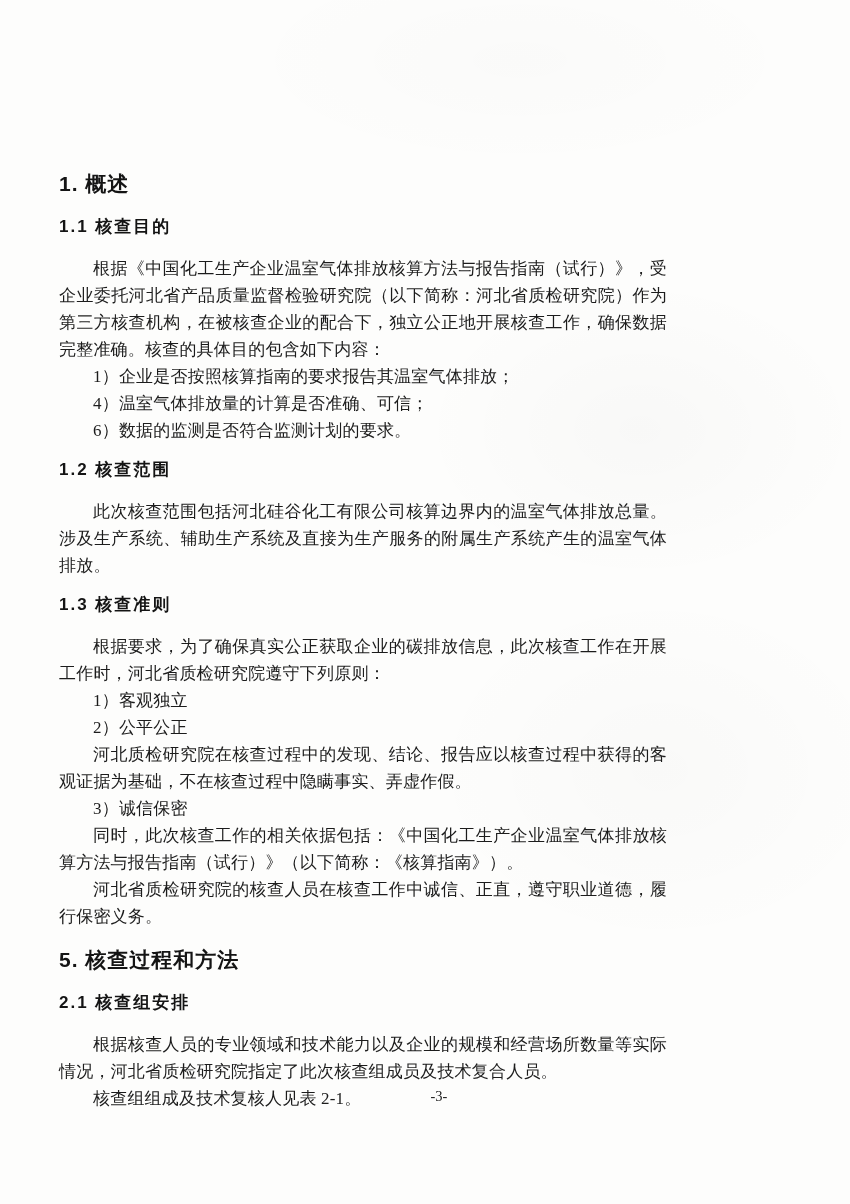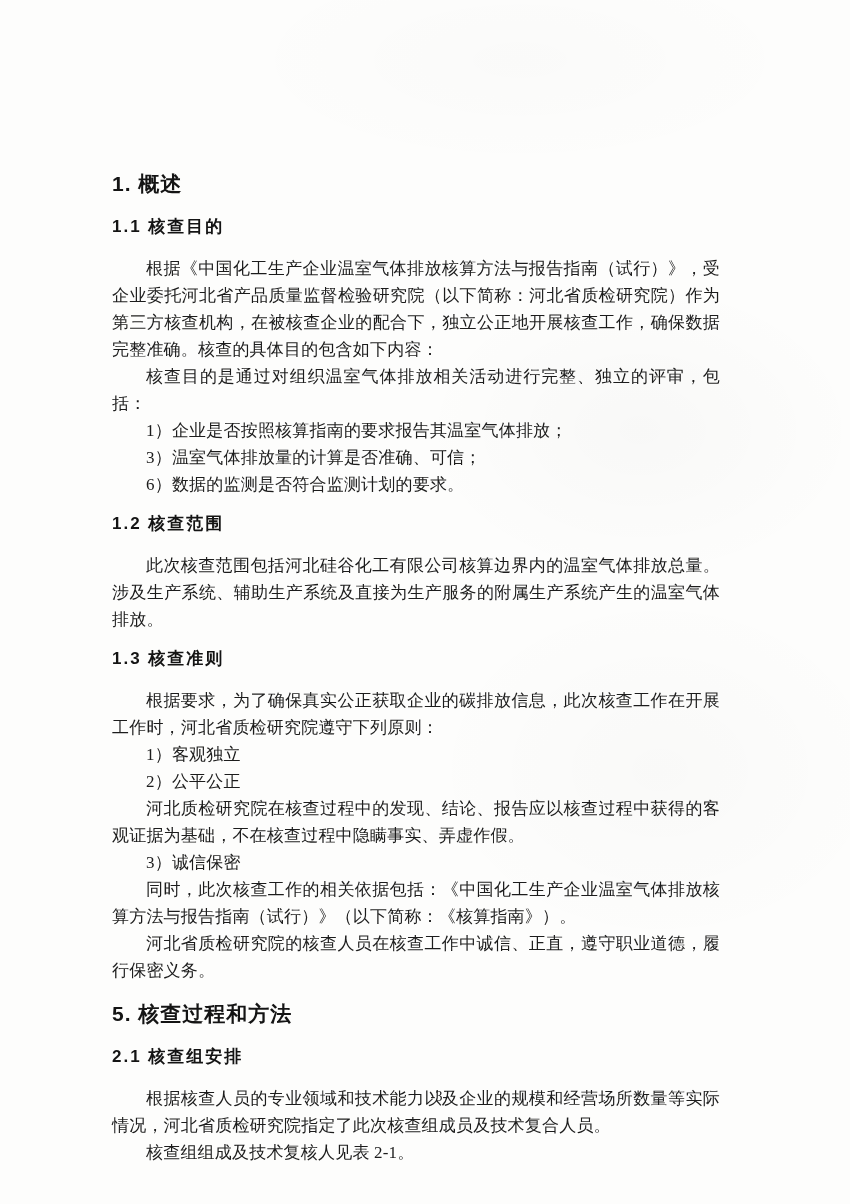--- a/index.html
+++ b/index.html
@@ -5,21 +5,21 @@
   html, body {
     margin: 0;
     padding: 0;
     background: #ffffff;
   }
   .page {
     position: relative;
     width: 850px;
     height: 1204px;
     box-sizing: border-box;
-    padding: 170px 107px 0 112px;
+    padding: 170px 107px 0 59px;
     background:
       radial-gradient(ellipse 320px 220px at 640px 430px, rgba(0,0,0,0.018), transparent 70%),
       radial-gradient(ellipse 340px 260px at 660px 770px, rgba(0,0,0,0.016), transparent 70%),
       radial-gradient(ellipse 420px 160px at 520px 60px, rgba(0,0,0,0.012), transparent 70%),
       #fdfdfc;
     overflow: hidden;
   }
   .content {
     width: 608px;
   }
@@ -64,23 +64,22 @@
   }
 </style>
 </head>
 <body>
 
 <div class="page">
   <div class="content" id="doc-content">
       <div class="h1">1. 概述</div>
       <div class="h2">1.1 核查目的</div>
       <div class="p">根据《中国化工生产企业温室气体排放核算方法与报告指南（试行）》，受企业委托河北省产品质量监督检验研究院（以下简称：河北省质检研究院）作为第三方核查机构，在被核查企业的配合下，独立公正地开展核查工作，确保数据完整准确。核查的具体目的包含如下内容：</div>
-      <div class="p">核查目的是通过对组织温室气体排放相关活动进行完整、独立的评审，包括：</div>
       <div class="p">1）企业是否按照核算指南的要求报告其温室气体排放；</div>
-      <div class="p">3）温室气体排放量的计算是否准确、可信；</div>
+      <div class="p">4）温室气体排放量的计算是否准确、可信；</div>
       <div class="p">6）数据的监测是否符合监测计划的要求。</div>
       <div class="h2">1.2 核查范围</div>
       <div class="p">此次核查范围包括河北硅谷化工有限公司核算边界内的温室气体排放总量。涉及生产系统、辅助生产系统及直接为生产服务的附属生产系统产生的温室气体排放。</div>
       <div class="h2">1.3 核查准则</div>
       <div class="p">根据要求，为了确保真实公正获取企业的碳排放信息，此次核查工作在开展工作时，河北省质检研究院遵守下列原则：</div>
       <div class="p">1）客观独立</div>
       <div class="p">2）公平公正</div>
       <div class="p">河北质检研究院在核查过程中的发现、结论、报告应以核查过程中获得的客观证据为基础，不在核查过程中隐瞒事实、弄虚作假。</div>
       <div class="p">3）诚信保密</div>
       <div class="p">同时，此次核查工作的相关依据包括：《中国化工生产企业温室气体排放核算方法与报告指南（试行）》（以下简称：《核算指南》）。</div>

